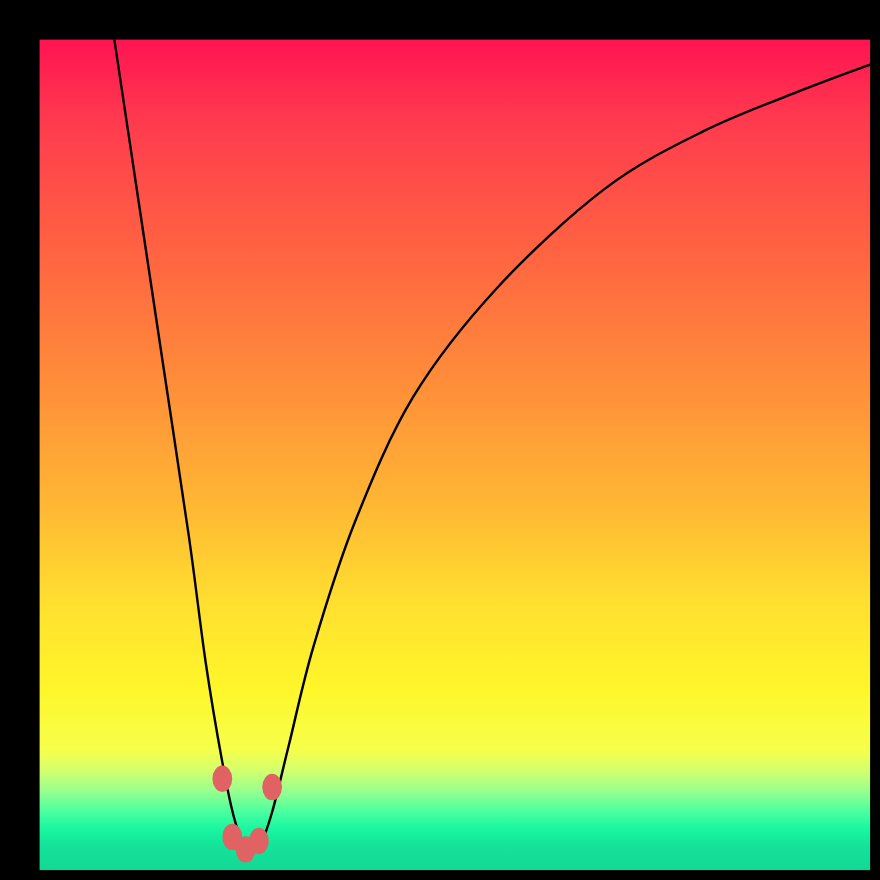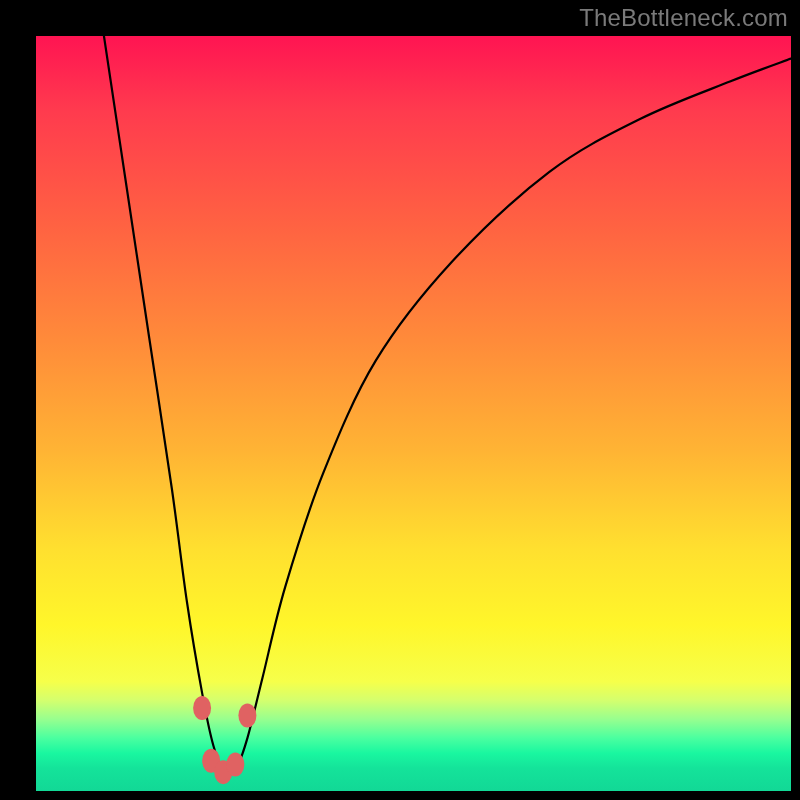--- a/index.html
+++ b/index.html
@@ -56,21 +56,20 @@
     font-size: 24px;
     font-weight: 500;
     letter-spacing: 0.2px;
     user-select: none;
   }
 </style>
 </head>
 <body>
 
 <div class="stage">
-  <div class="watermark">TheBottleneck.com</div>
 
   <div class="plot-area">
     <svg class="curve-svg" viewBox="0 0 755 755" preserveAspectRatio="none">
       <path id="curve-path" fill="none" stroke="#000000" stroke-width="2.2" stroke-linecap="round" stroke-linejoin="round" d="M 67.95 0.00 C 71.72 25.17, 83.05 100.67, 90.60 151.00 C 98.15 201.33, 105.70 251.67, 113.25 302.00 C 120.80 352.33, 129.61 408.96, 135.90 453.00 C 142.19 497.04, 145.97 532.27, 151.00 566.25 C 156.03 600.23, 161.70 632.94, 166.10 656.85 C 170.50 680.76, 173.65 696.49, 177.42 709.70 C 181.20 722.91, 184.97 732.35, 188.75 736.13 C 192.53 739.90, 196.30 738.01, 200.08 732.35 C 203.85 726.69, 207.00 717.25, 211.40 702.15 C 215.80 687.05, 220.21 666.92, 226.50 641.75 C 232.79 616.58, 239.08 585.13, 249.15 551.15 C 259.22 517.17, 271.80 475.65, 286.90 437.90 C 302.00 400.15, 318.36 359.88, 339.75 324.65 C 361.14 289.42, 386.31 257.96, 415.25 226.50 C 444.19 195.04, 481.94 159.81, 513.40 135.90 C 544.86 111.99, 573.80 98.15, 604.00 83.05 C 634.20 67.95, 669.43 55.37, 694.60 45.30 C 719.77 35.23, 744.93 26.42, 755.00 22.65"></path>
       <g id="marker-group">
           <ellipse cx="166.10" cy="671.95" rx="9" ry="12" fill="#e06262"></ellipse>
           <ellipse cx="175.16" cy="724.80" rx="9" ry="12" fill="#e06262"></ellipse>
           <ellipse cx="187.24" cy="736.13" rx="9" ry="12" fill="#e06262"></ellipse>
           <ellipse cx="199.32" cy="728.58" rx="9" ry="12" fill="#e06262"></ellipse>
           <ellipse cx="211.40" cy="679.50" rx="9" ry="12" fill="#e06262"></ellipse>

